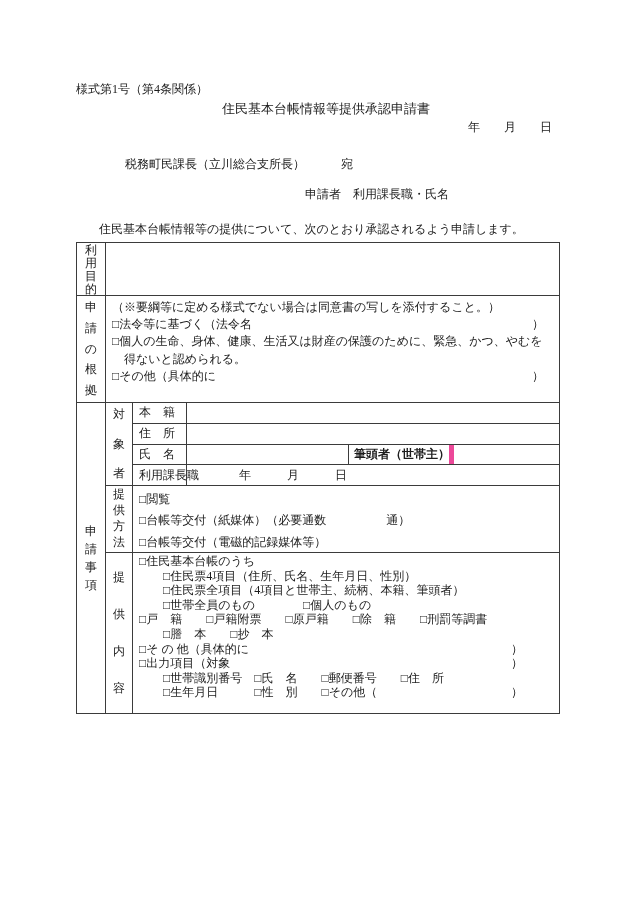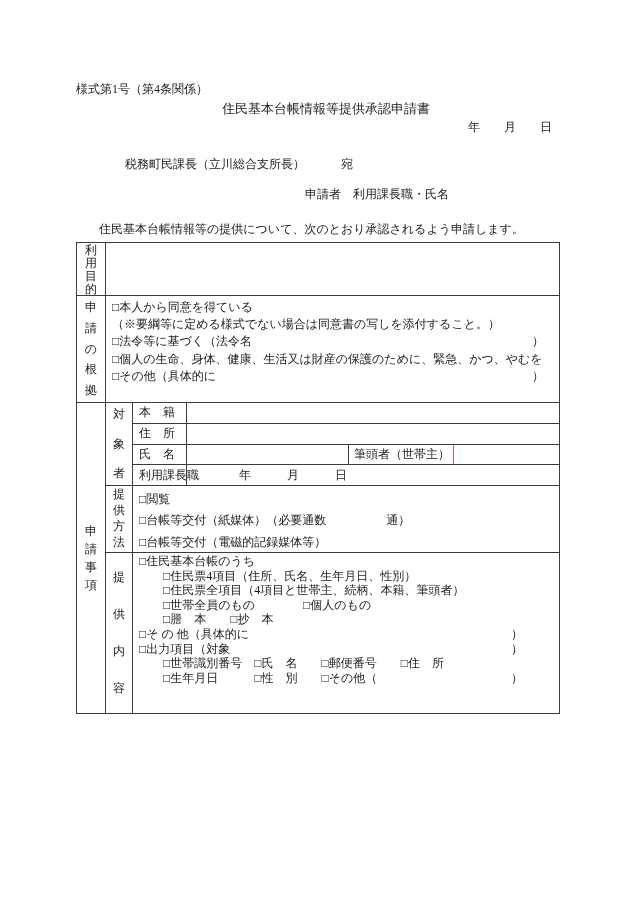--- a/index.html
+++ b/index.html
@@ -53,21 +53,21 @@
   .subject-section{height:83px;border-bottom:1px solid #3b3b3b;}
   .method-section{height:67px;border-bottom:1px solid #3b3b3b;}
   .content-section{flex:1;}
   .section-content{flex:1;display:flex;flex-direction:column;overflow:hidden;}
 
   .subject-table .s-row{flex:1;display:flex;align-items:center;border-bottom:1px solid #3b3b3b;box-sizing:border-box;}
   .subject-table .s-row:last-child{border-bottom:none;}
   .s-label{width:54px;align-self:stretch;display:flex;align-items:center;border-right:1px solid #3b3b3b;padding-left:6px;box-sizing:border-box;white-space:pre;flex:0 0 auto;}
   .s-val{flex:1;white-space:pre;}
   .s-val1{width:162px;align-self:stretch;display:flex;align-items:center;border-right:1px solid #3b3b3b;box-sizing:border-box;flex:0 0 auto;}
-  .s-label2{width:105px;align-self:stretch;display:flex;align-items:center;border-right:1px solid #ec4899;padding-left:5px;box-sizing:border-box;white-space:pre;flex:0 0 auto;}
+  .s-label2{width:105px;align-self:stretch;display:flex;align-items:center;border-right:5px solid #ec4899;padding-left:5px;box-sizing:border-box;white-space:pre;flex:0 0 auto;font-weight:bold;}
   .s-val2{flex:1;}
   .birth-val{padding-left:52px;}
 
   .method-content{padding-top:2px;line-height:22px;}
   .content-lines{padding-top:1px;line-height:14.6px;}
   .content-lines .tline{padding-right:36px;justify-content:flex-end;}
 </style>
 </head>
 <body>
 
@@ -94,24 +94,24 @@
 
     <div class="trow basis-row">
       <div class="col1 vtext v-between">
           <div>申</div>
           <div>請</div>
           <div>の</div>
           <div>根</div>
           <div>拠</div>
         </div>
       <div class="basis-content">
-        <div class="tline"><span class="tx">□本人から同意を得ている</span><span class="rp"></span></div>
         <div class="tline"><span class="tx">（※要綱等に定める様式でない場合は同意書の写しを添付すること。）</span><span class="rp"></span></div>
         <div class="tline"><span class="tx">□法令等に基づく（法令名</span><span class="rp">）</span></div>
         <div class="tline"><span class="tx">□個人の生命、身体、健康、生活又は財産の保護のために、緊急、かつ、やむを</span><span class="rp"></span></div>
+        <div class="tline"><span class="tx">　得ないと認められる。</span><span class="rp"></span></div>
         <div class="tline"><span class="tx">□その他（具体的に</span><span class="rp">）</span></div>
       </div>
     </div>
 
     <div class="trow items-row">
       <div class="col1 vtext v-center">
           <div>申</div>
           <div>請</div>
           <div>事</div>
           <div>項</div>
@@ -165,20 +165,21 @@
               <div>提</div>
               <div>供</div>
               <div>内</div>
               <div>容</div>
             </div>
           <div class="section-content content-lines">
             <div class="tline"><span class="tx">□住民基本台帳のうち</span><span class="rp"></span></div>
             <div class="tline"><span class="tx">　　□住民票4項目（住所、氏名、生年月日、性別）</span><span class="rp"></span></div>
             <div class="tline"><span class="tx">　　□住民票全項目（4項目と世帯主、続柄、本籍、筆頭者）</span><span class="rp"></span></div>
             <div class="tline"><span class="tx">　　□世帯全員のもの　　　　□個人のもの</span><span class="rp"></span></div>
+            <div class="tline"><span class="tx">□戸　籍　　□戸籍附票　　□原戸籍　　□除　籍　　□刑罰等調書</span><span class="rp"></span></div>
             <div class="tline"><span class="tx">　　□謄　本　　□抄　本</span><span class="rp"></span></div>
             <div class="tline"><span class="tx">□そ の 他（具体的に</span><span class="rp">）</span></div>
             <div class="tline"><span class="tx">□出力項目（対象</span><span class="rp">）</span></div>
             <div class="tline"><span class="tx">　　□世帯識別番号　□氏　名　　□郵便番号　　□住　所</span><span class="rp"></span></div>
             <div class="tline"><span class="tx">　　□生年月日　　　□性　別　　□その他（</span><span class="rp">）</span></div>
           </div>
         </div>
 
       </div>
     </div>

